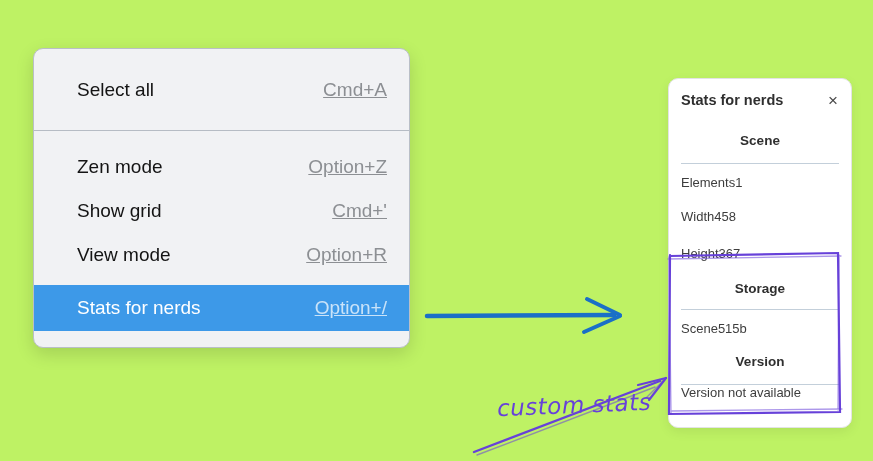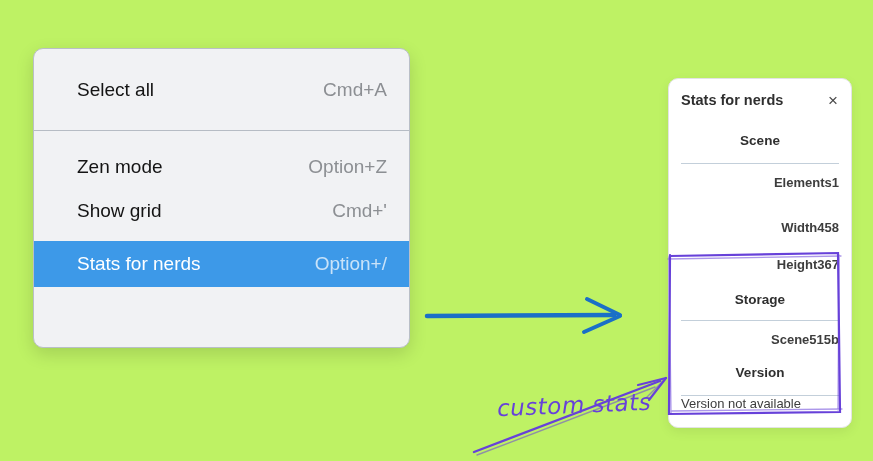--- a/index.html
+++ b/index.html
@@ -14,21 +14,21 @@
     box-shadow:0 6px 18px rgba(0,0,0,0.14);
     font-size:19px; color:#141414; z-index:1;
   }
   .menu-section-top { height:81px; display:flex; align-items:center; }
   .menu-divider { height:1px; background:#b6bcc4; }
   .menu-section-bottom { padding-top:14px; }
   .menu-row {
     display:flex; justify-content:space-between; align-items:center;
     height:44px; padding:0 22px 0 43px; width:100%; cursor:default;
   }
-  .menu-row .shortcut { color:#8c8f93; }
+  .menu-row .shortcut { color:#8c8f93;text-decoration:underline; }
   .menu-row.highlight {
     height:46px; margin-top:8px; background:#3d99e8; color:#ffffff;
   }
   .menu-row.highlight .shortcut { color:rgba(255,255,255,0.72); }
 
   
   .panel {
     position:absolute; left:668px; top:78px; width:184px; height:350px;
     background:#ffffff; border:1px solid #e3e3e5; border-radius:10px;
     box-shadow:0 4px 12px rgba(0,0,0,0.07);
@@ -41,23 +41,23 @@
     color:#4a4a4a; cursor:pointer; padding:0 1px; font-family:inherit;
   }
   .sec-heading { text-align:center; font-weight:bold; font-size:13.5px; color:#2f2f2f; height:18px; }
   .sec-heading.scene   { margin-top:22px; }
   .sec-heading.storage { margin-top:18px; }
   .sec-heading.version { margin-top:16px; }
   .sec-divider { height:1px; background:#c3cfda; }
   .sec-divider.d1 { margin-top:12px; }
   .sec-divider.d2 { margin-top:10px; }
   .sec-divider.d3 { margin-top:12px; }
-  .stat-row { display:flex; justify-content:flex-end; height:20px; align-items:center;font-weight:bold; }
+  .stat-row { display:flex; justify-content:flex-start; height:20px; align-items:center; }
   .stat-row.r1 { margin-top:8px; }
-  .stat-row.r2 { margin-top:25px; }
+  .stat-row.r2 { margin-top:14px; }
   .stat-row.r3 { margin-top:17px; }
   .stat-note { height:18px; color:#3d3d3d; }
 
   
   #overlay { position:absolute; left:0; top:0; width:873px; height:461px; z-index:2; pointer-events:none; }
   .annotation-label {
     position:absolute; left:497px; top:392px; z-index:3;
     font-size:23px; font-style:italic; letter-spacing:0.5px;
     color:#6741d9; transform:rotate(-2.5deg); white-space:nowrap;
     font-family:"DejaVu Sans", sans-serif;
@@ -77,20 +77,24 @@
     </div>
     <div class="menu-divider"></div>
     <div class="menu-section-bottom">
       <div class="menu-row">
         <span>Zen mode</span>
         <span class="shortcut">Option+Z</span>
       </div>
       <div class="menu-row">
         <span>Show grid</span>
         <span class="shortcut">Cmd+'</span>
+      </div>
+      <div class="menu-row">
+        <span>View mode</span>
+        <span class="shortcut">Option+R</span>
       </div>
       <div class="menu-row highlight">
         <span>Stats for nerds</span>
         <span class="shortcut">Option+/</span>
       </div>
     </div>
   </div>
 
   <div class="panel">
     <div class="panel-header">

